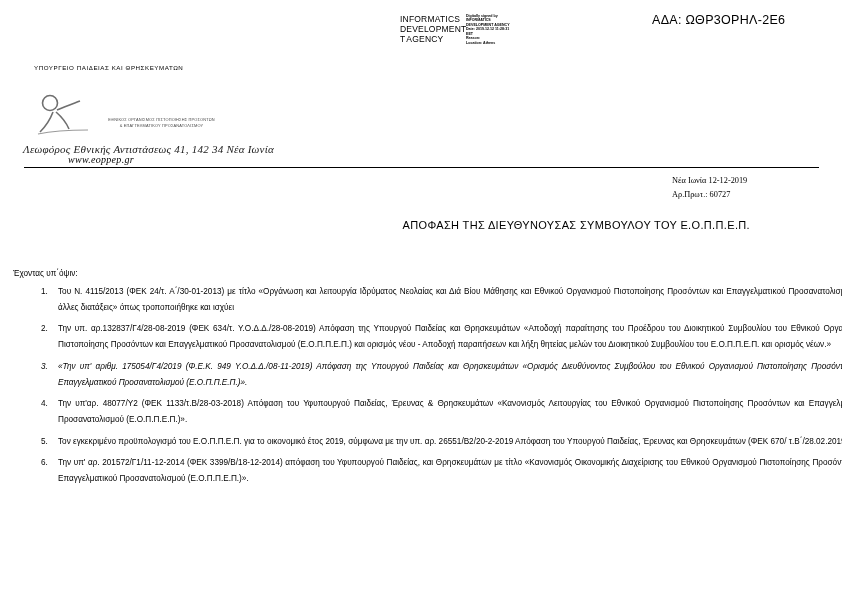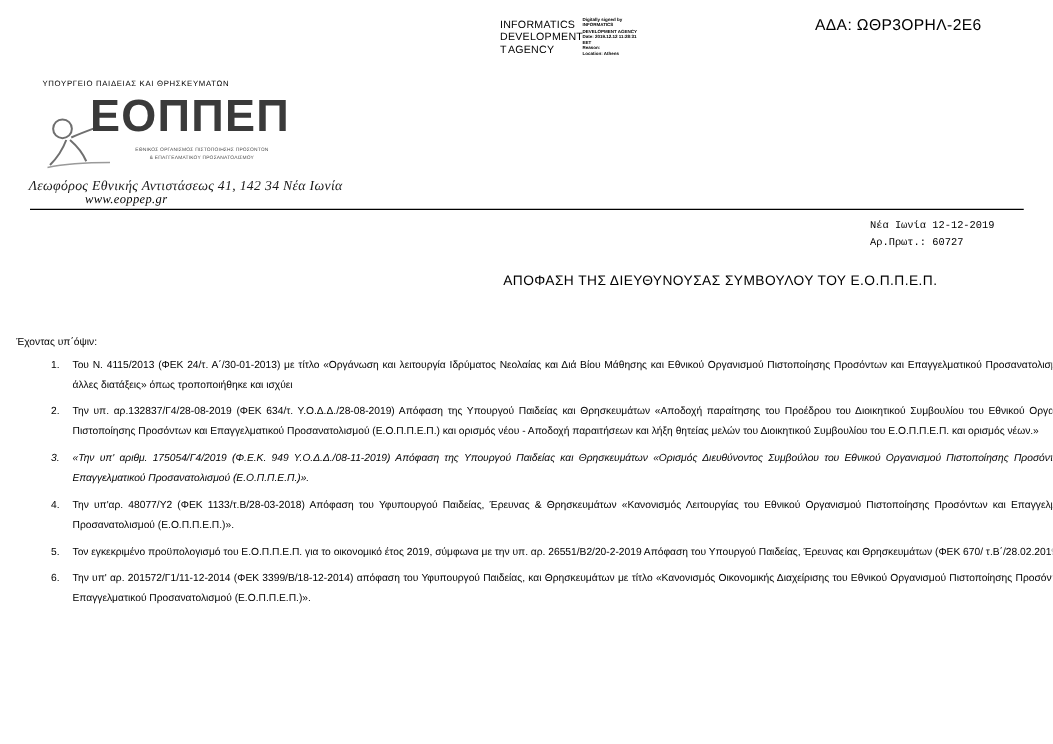--- a/index.html
+++ b/index.html
@@ -132,25 +132,24 @@
     width: 795px;
     height: 0;
     border-top: 1px solid #000;
   }
 
   
   .date-block {
     position: absolute;
     top: 174px;
     left: 672px;
-    font-family: Liberation Mono, monospace;
+    font-family: Liberation Serif, serif;
     font-size: 8.3px;
     line-height: 1.65;
     white-space: nowrap;
-    margin-left: 24px;
   }
 
   
   .decision-title {
     position: absolute;
     top: 219px;
     left: 0;
     width: 750px;
     text-align: right;
     font-family: "Liberation Sans", sans-serif;
@@ -228,21 +227,20 @@
   <div class="ministry">ΥΠΟΥΡΓΕΙΟ ΠΑΙΔΕΙΑΣ ΚΑΙ ΘΡΗΣΚΕΥΜΑΤΩΝ</div>
 
   <div class="logo-wrap">
     <svg class="logo-figure" width="60" height="52" viewBox="0 0 60 52">
       <circle cx="14" cy="15" r="7.5" fill="none" stroke="#6f6f6f" stroke-width="1.6"></circle>
       <path d="M21 22 C 30 18, 36 16, 44 13" fill="none" stroke="#6f6f6f" stroke-width="1.6"></path>
       <path d="M20 24 C 27 30, 30 34, 33 41" fill="none" stroke="#6f6f6f" stroke-width="1.6"></path>
       <path d="M17 24 C 14 32, 10 38, 4 44" fill="none" stroke="#6f6f6f" stroke-width="1.6"></path>
       <path d="M2 46 C 16 43, 34 42, 52 42" fill="none" stroke="#9a9a9a" stroke-width="1.1"></path>
     </svg>
-    <div class="logo-word">ΕΟΠΠΕΠ</div>
     <div class="logo-sub">
       <div>ΕΘΝΙΚΟΣ ΟΡΓΑΝΙΣΜΟΣ ΠΙΣΤΟΠΟΙΗΣΗΣ ΠΡΟΣΟΝΤΩΝ</div>
       <div>&amp; ΕΠΑΓΓΕΛΜΑΤΙΚΟΥ ΠΡΟΣΑΝΑΤΟΛΙΣΜΟΥ</div>
     </div>
   </div>
 
   <div class="addr">Λεωφόρος Εθνικής Αντιστάσεως 41, 142 34 Νέα Ιωνία</div>
   <div class="website">www.eoppep.gr</div>
   <div class="hdr-rule"></div>
 

